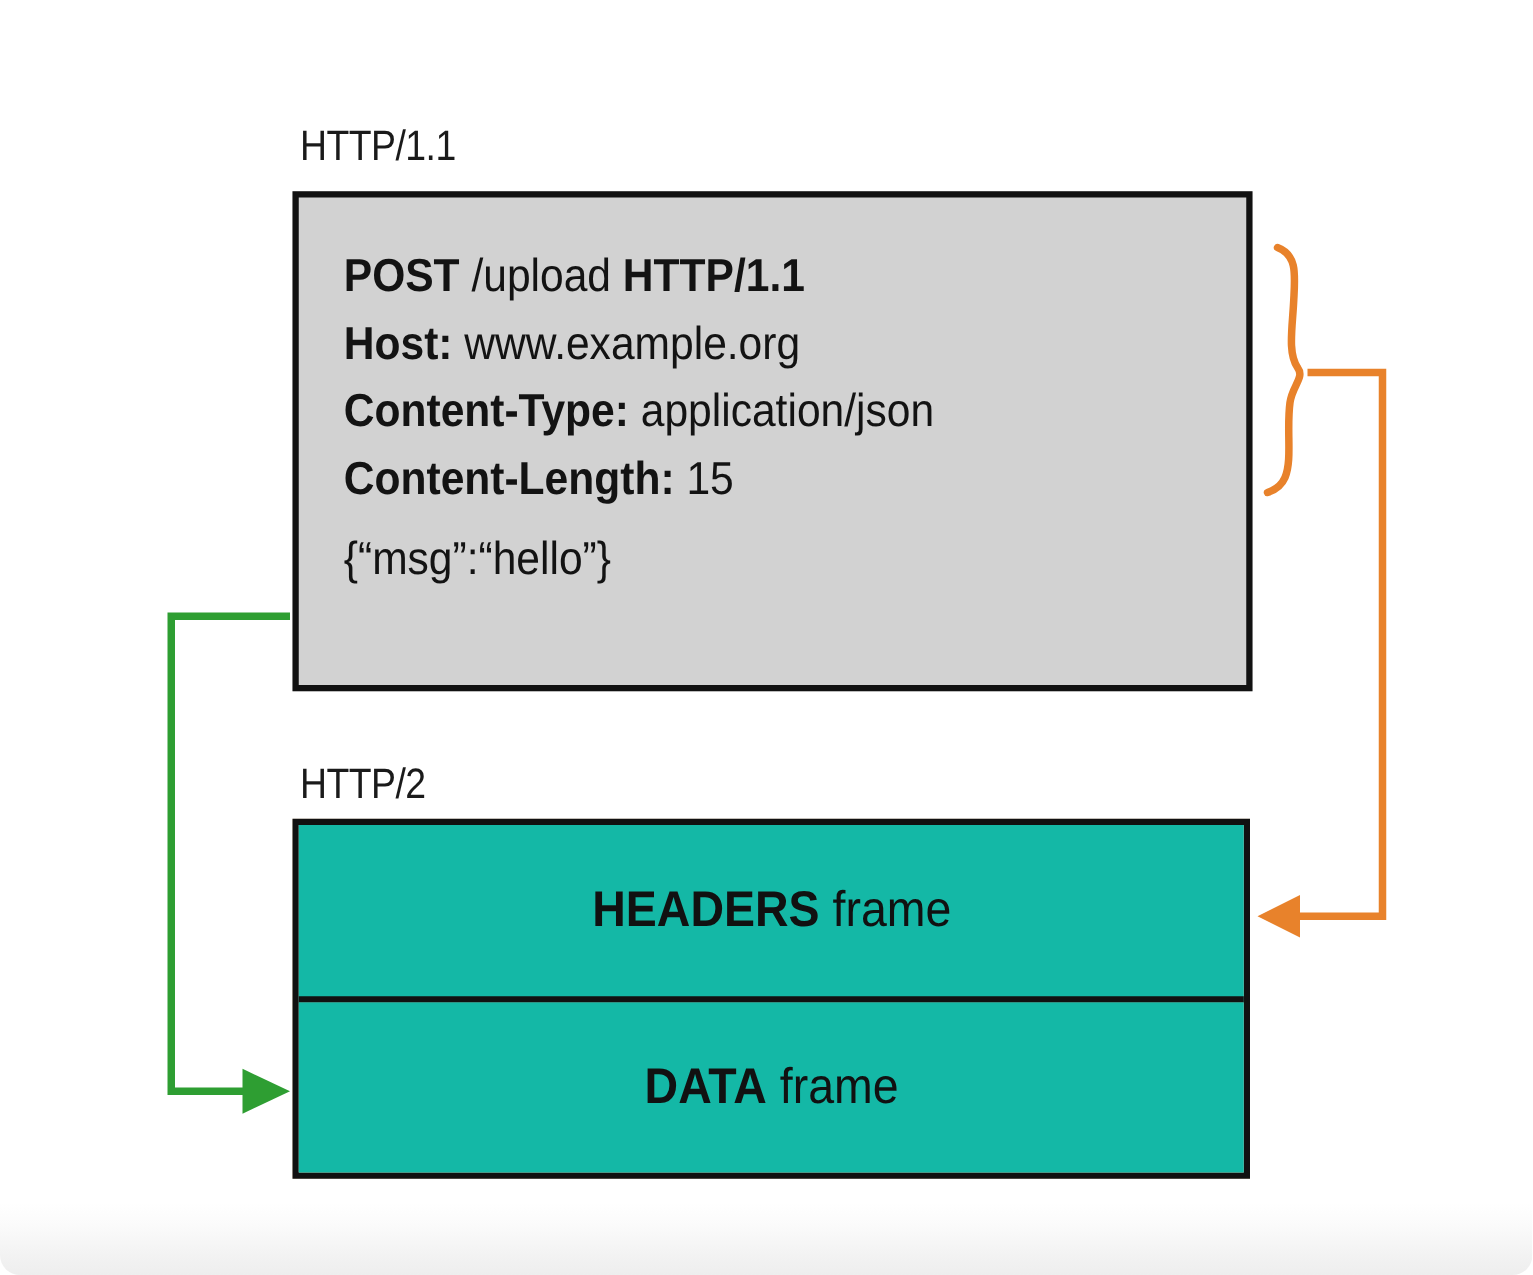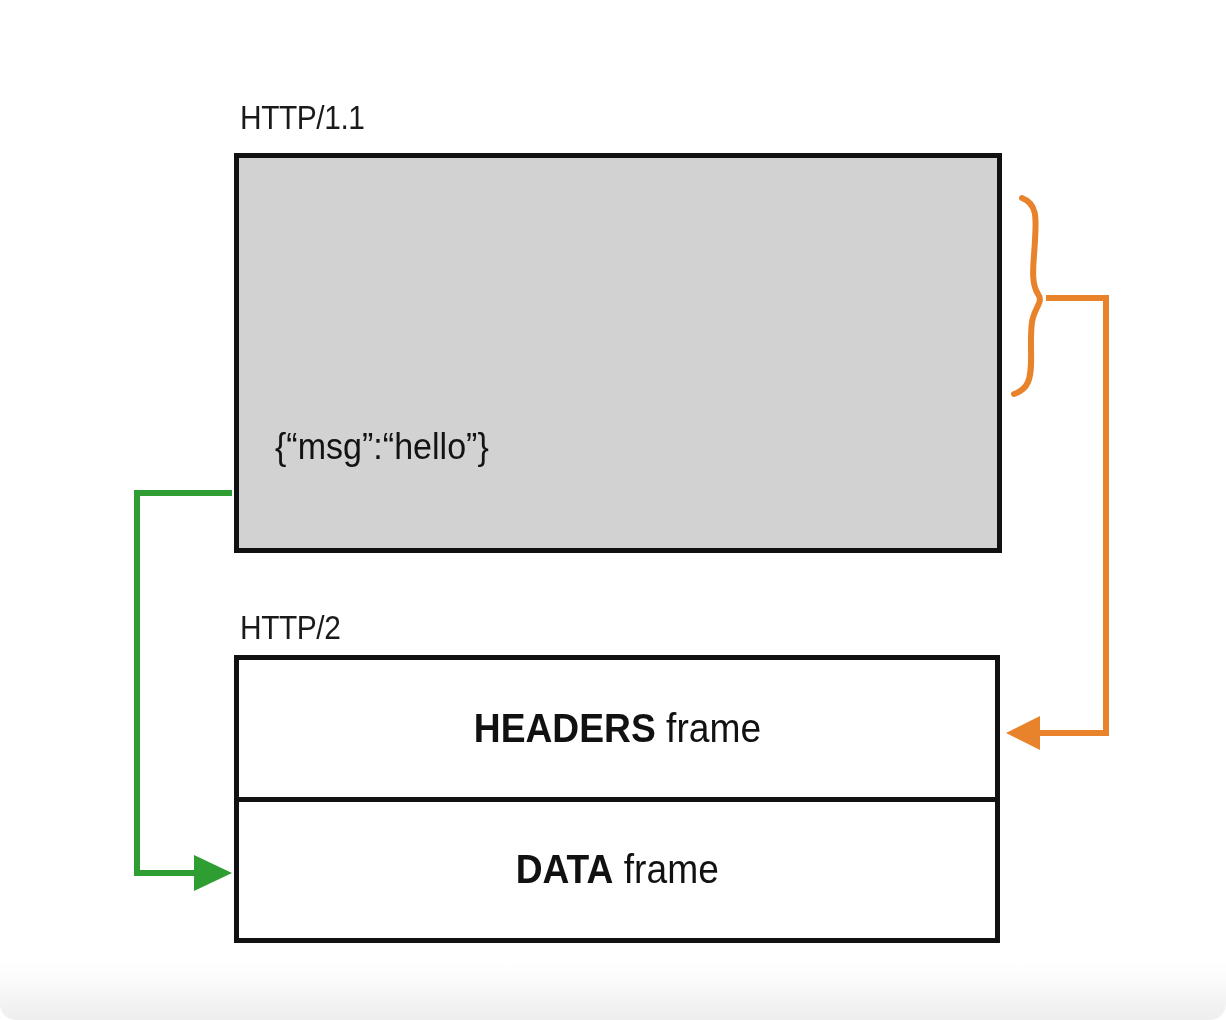--- a/index.html
+++ b/index.html
@@ -98,21 +98,21 @@
     background: #fbe4c4;
     border: 5px solid #111111;
     display: flex;
     flex-direction: column;
   }
   .frame-cell {
     flex: 1 1 0;
     display: flex;
     align-items: center;
     justify-content: center;
-    background: #ffffff;
+    background: #14b8a6;
     position: relative;
   }
   .frame-cell.top {
     border-bottom: 5px solid #111111;
   }
   .frame-label {
     font-family: "Liberation Sans Narrow", "Liberation Sans", sans-serif;
     font-size: 40px;
     color: #111111;
     white-space: nowrap;
@@ -132,20 +132,30 @@
   }
 </style>
 </head>
 <body>
 
 <div id="canvas">
 
   <div class="caption" id="caption-http11">HTTP/1.1</div>
 
   <div class="msg-box">
+    <div class="msg-lines">
+
+      <div class="msg-line"><b>POST</b><span> /upload </span><b>HTTP/1.1</b></div>
+
+      <div class="msg-line"><b>Host:</b><span> www.example.org</span></div>
+
+      <div class="msg-line"><b>Content-Type:</b><span> application/json</span></div>
+
+      <div class="msg-line"><b>Content-Length:</b><span> 15</span></div>
+    </div>
 
     <div class="msg-body">{“msg”:“hello”}</div>
   </div>
 
   <div class="caption" id="caption-http2">HTTP/2</div>
 
   <div class="frames-box">
     <div class="frame-cell top">
       <div class="frame-label"><b>HEADERS</b><span> frame</span></div>
     </div>

